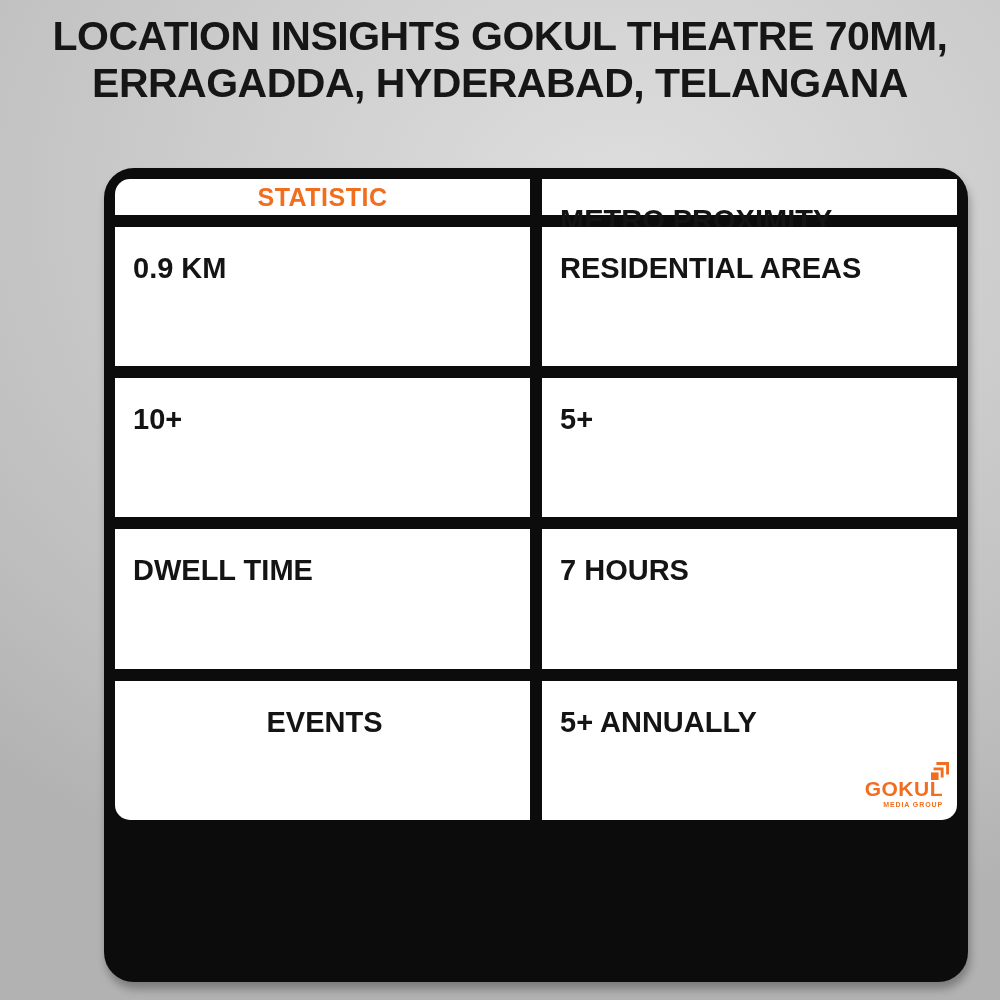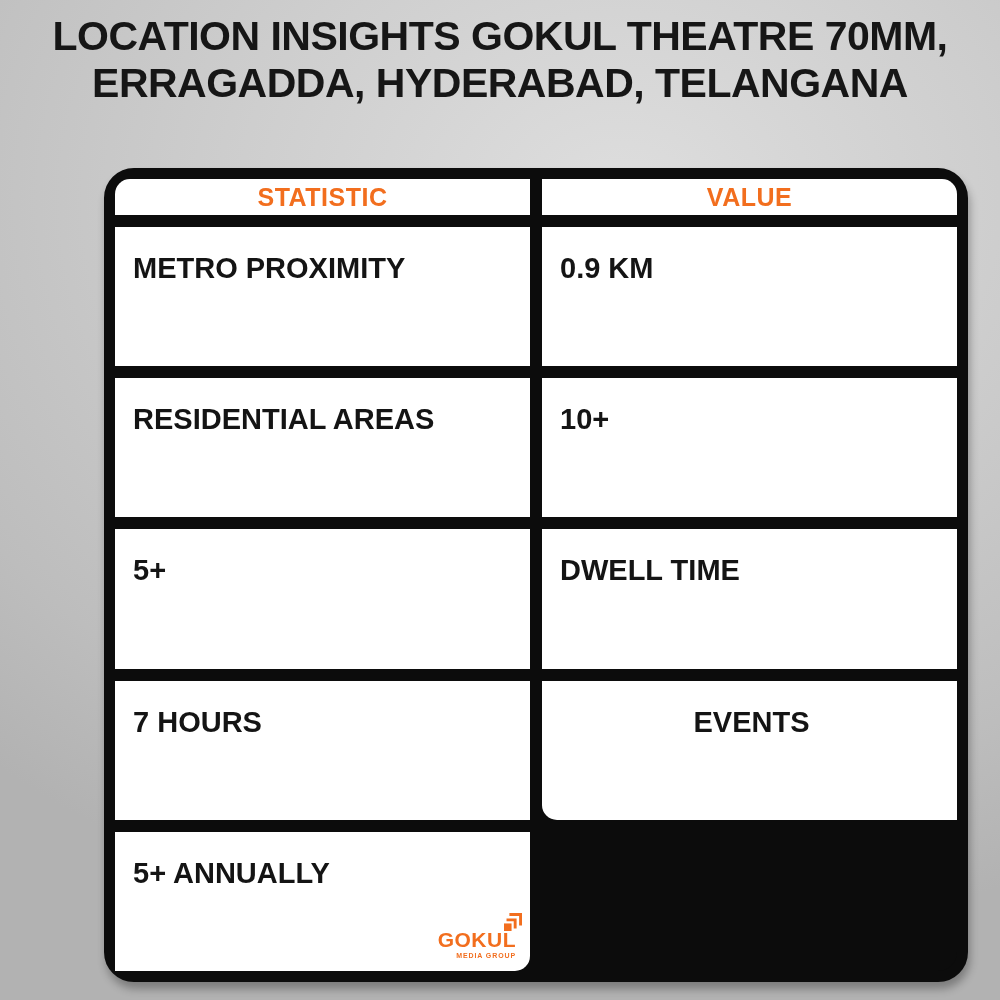--- a/index.html
+++ b/index.html
@@ -106,21 +106,20 @@
 <body>
 
 <div class="title-wrap">
   <div>LOCATION INSIGHTS GOKUL THEATRE 70MM,</div>
   <div>ERRAGADDA, HYDERABAD, TELANGANA</div>
 </div>
 
 <div class="board">
 
   <div class="cell head tl">STATISTIC</div>
-  <div class="cell head tr">VALUE</div>
 
   <div class="cell stat">METRO PROXIMITY</div>
   <div class="cell val">0.9 KM</div>
 
   <div class="cell stat">RESIDENTIAL AREAS</div>
   <div class="cell val">10+</div>
 
   <div class="cell val">5+</div>
 
   <div class="cell stat">DWELL TIME</div>

